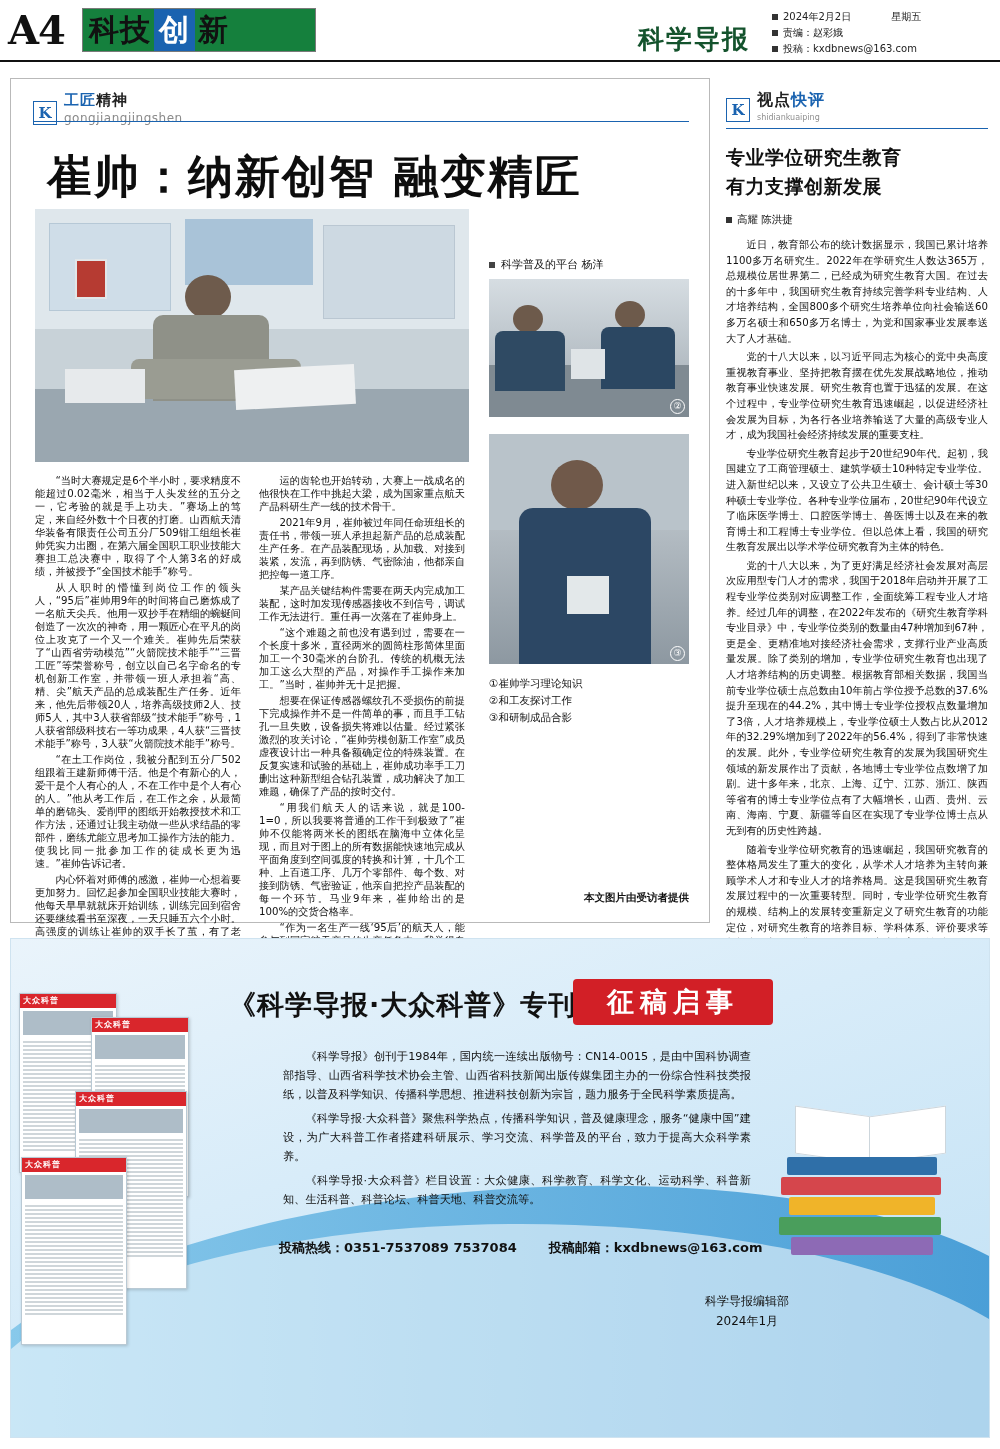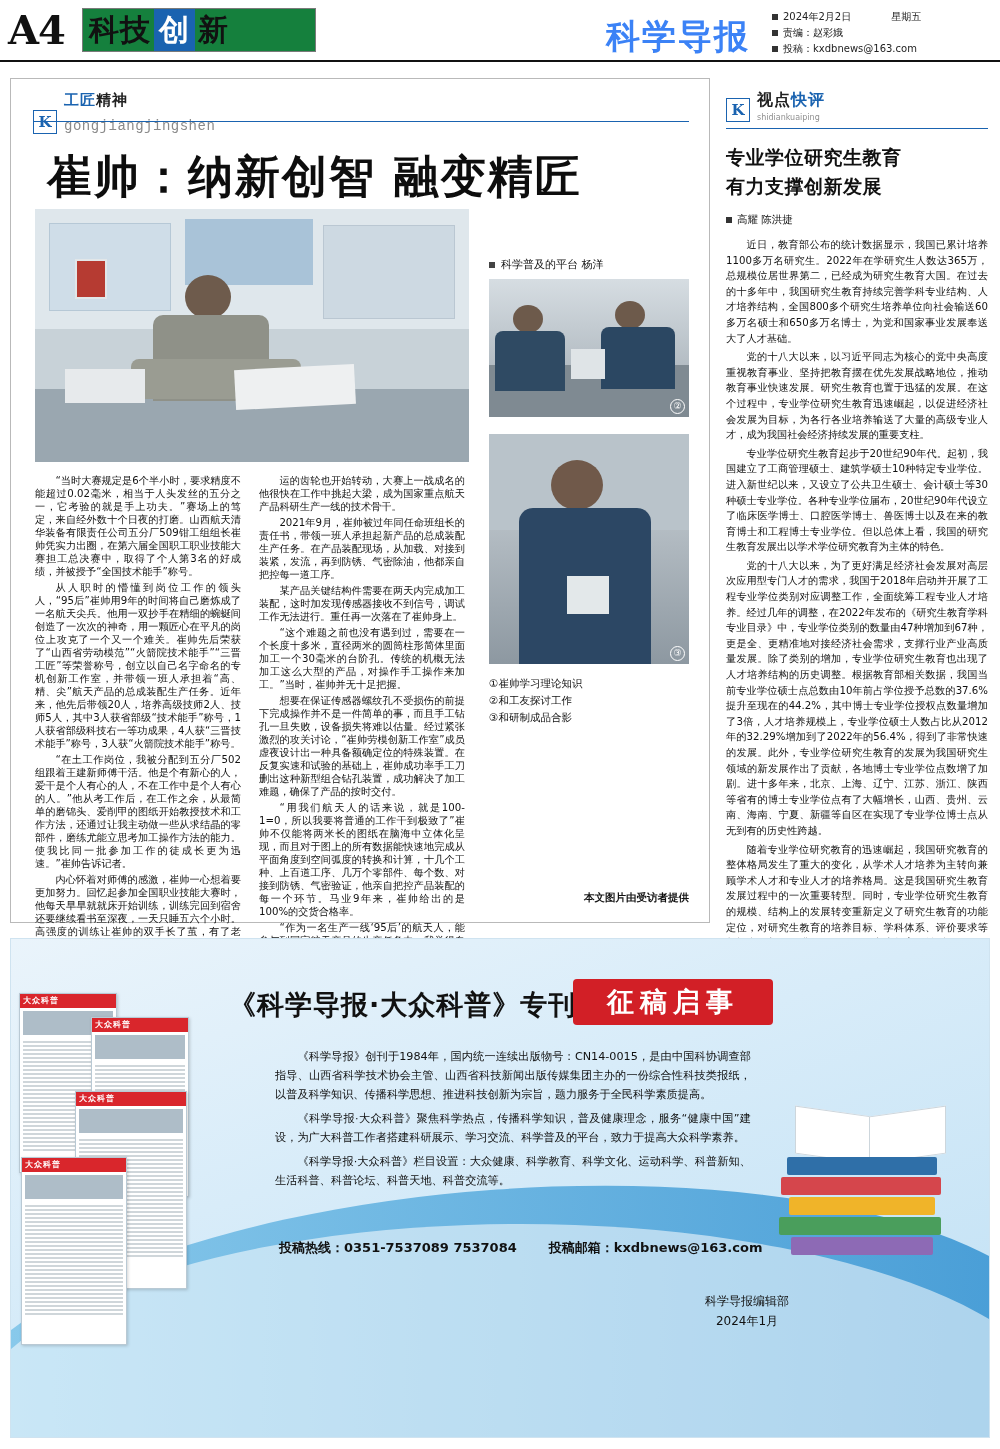--- a/index.html
+++ b/index.html
@@ -37,22 +37,22 @@
     background:#1a63b0;color:#fff;font-size:30px;font-weight:bold;
     height:42px;line-height:42px;padding:0 5px;margin-left:3px;letter-spacing:1px;
   }
   .sb-tail{
     font-size:30px;font-weight:bold;color:#111;padding-left:3px;letter-spacing:1px;
   }
   .head-rule{
     position:absolute;left:0;top:60px;width:1000px;height:2px;background:#111;
   }
   .paper-logo{
-    position:absolute;right:250px;top:14px;
-    font-size:34px;font-weight:bold;color:#3b82f6;
+    position:absolute;right:250px;top:22px;
+    font-size:26px;font-weight:bold;color:#14532d;
     font-family:"DejaVu Serif","Liberation Serif",serif;
     letter-spacing:2px;
     white-space:nowrap;
   }
   .head-meta{
     position:absolute;right:8px;top:10px;width:220px;
     font-size:10px;color:#222;line-height:14px;
   }
   .head-meta div{display:flex;align-items:center;margin-bottom:2px;}
   .sq{width:6px;height:6px;background:#333;display:inline-block;margin-right:5px;}
@@ -69,21 +69,21 @@
     position:absolute;left:22px;top:12px;display:flex;align-items:flex-end;
   }
   .k-badge{
     width:22px;height:22px;border:1.5px solid #1a63b0;color:#1a63b0;
     font-size:15px;font-weight:bold;display:flex;align-items:center;justify-content:center;
     font-family:"DejaVu Serif","Liberation Serif",serif;
     margin-right:7px;
   }
   .craft-cn{font-size:15px;font-weight:bold;color:#1a63b0;letter-spacing:1px;}
   .craft-cn .dark{color:#222;}
-  .craft-py{font-size:14px;color:#8a8a8a;letter-spacing:.5px;margin-top:8px;font-family:Liberation Mono, monospace;}
+  .craft-py{font-size:12px;color:#8a8a8a;letter-spacing:.5px;margin-top:1px;}
   .craft-rule{
     position:absolute;left:22px;top:42px;width:656px;height:1px;background:#1a63b0;
   }
   .headline{
     position:absolute;left:36px;top:68px;width:640px;
     font-size:45px;font-weight:bold;letter-spacing:2px;color:#0d0d0d;
     font-family:"DejaVu Sans","Liberation Sans",sans-serif;
     white-space:nowrap;
   }
 
@@ -180,21 +180,21 @@
     position:absolute;left:562px;top:40px;width:200px;height:46px;
     background:#d21f26;border-radius:4px;
     display:flex;align-items:center;justify-content:center;
     color:#fff;font-size:27px;font-weight:bold;letter-spacing:6px;
     font-family:"DejaVu Serif","Liberation Serif",serif;
   }
   .ad-body{
     position:absolute;left:260px;top:108px;width:480px;
     font-size:11.2px;line-height:19px;color:#111;text-align:justify;
   }
-  .ad-body p{margin:0 0 5px 4px;text-indent:2em;}
+  .ad-body p{margin:0 0 5px 12px;text-indent:2em;}
   .ad-welcome{
     position:absolute;left:268px;top:258px;width:470px;text-align:center;
     font-size:18px;font-weight:bold;color:#111;letter-spacing:1px;
   }
   .ad-contact{
     position:absolute;left:268px;top:300px;width:500px;
     font-size:13px;font-weight:bold;color:#111;
     display:flex;gap:32px;
   }
   .ad-foot{

